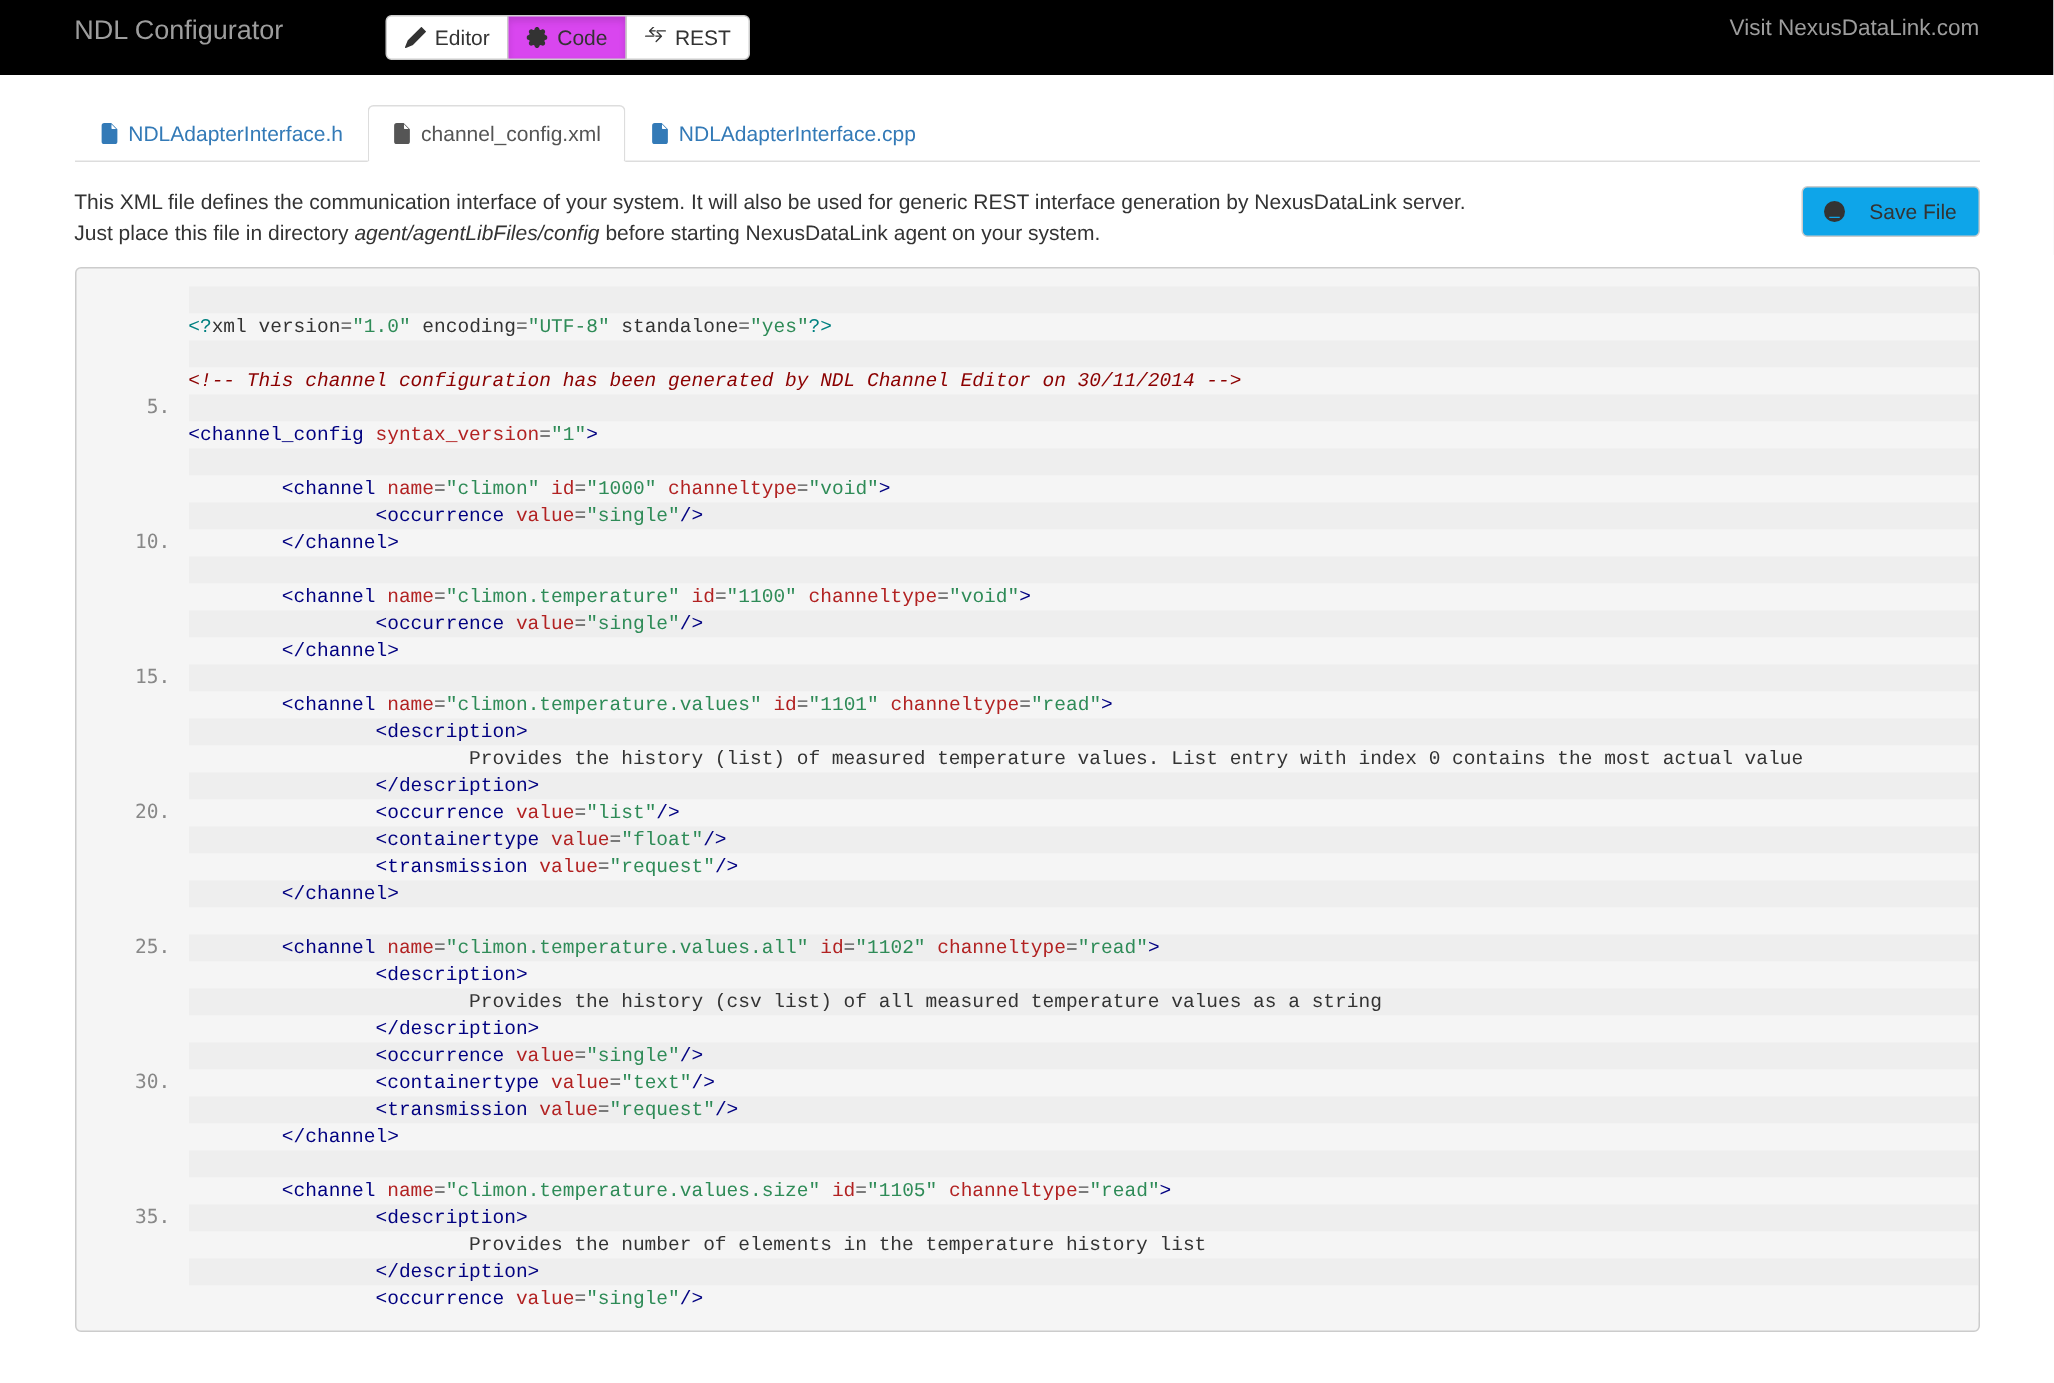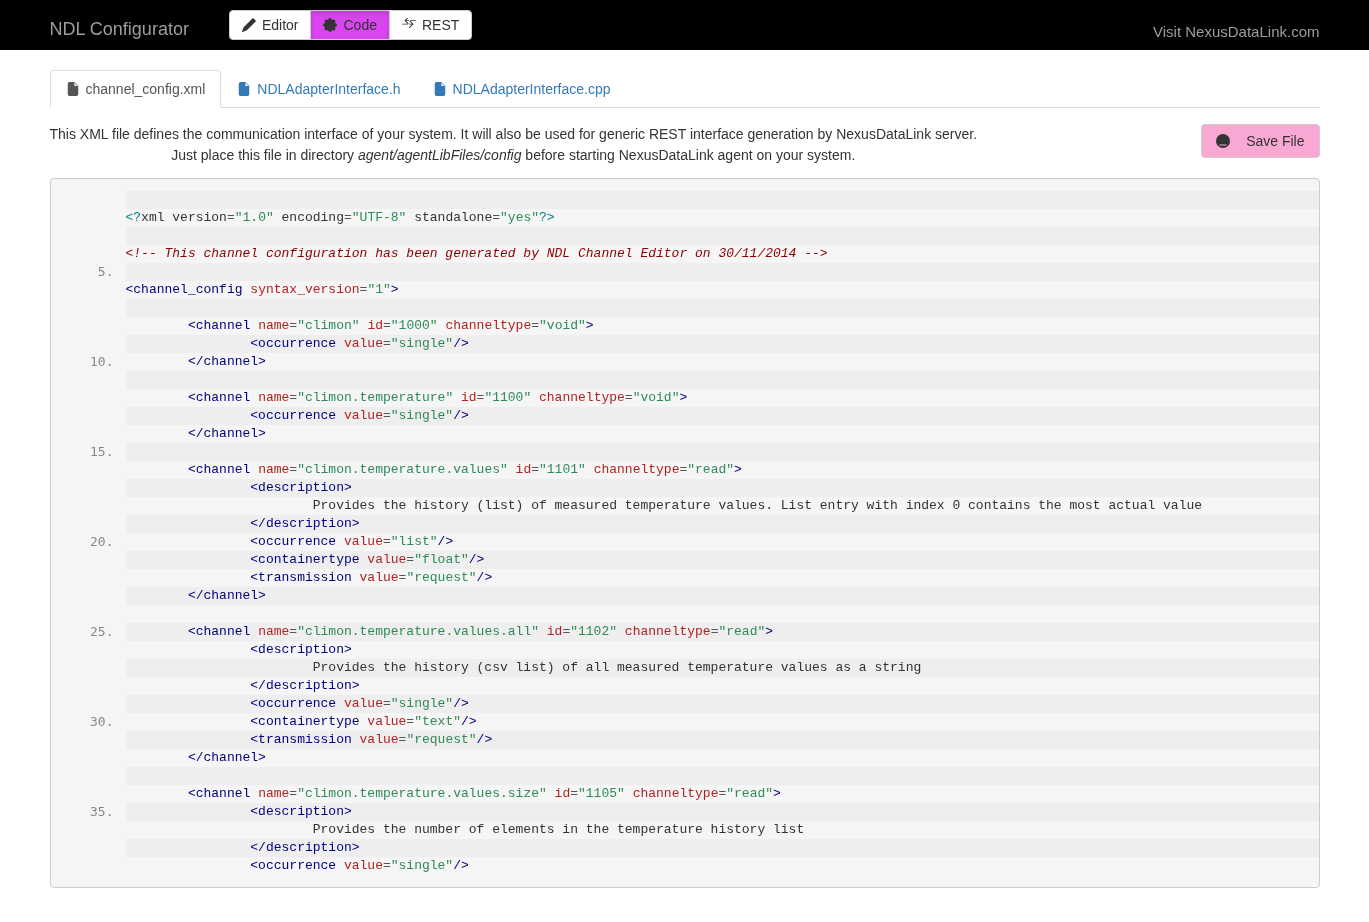--- a/index.html
+++ b/index.html
@@ -1,36 +1,36 @@
 <!DOCTYPE html>
 <html><head>
 <meta charset="utf-8">
 <style>
   * { box-sizing: border-box; margin: 0; padding: 0; }
   body { font-family: "Helvetica Neue", Helvetica, Arial, sans-serif; font-size: 14px; color: #333; background: #fff; }
   .navbar { background: #000; height: 50px; display: flex; align-items: center; padding: 0 16px; }
-  .navbar-inner { width: 100%; max-width: 1300px; margin: 0 auto; display: flex; align-items: flex-end; padding: 0 15px; }
+  .navbar-inner { width: 100%; max-width: 1300px; margin: 0 auto; display: flex; align-items: flex-start; padding: 0 15px; gap: 28px; }
   .brand { color: #9d9d9d; font-size: 18px; margin-right: 40px; }
   .btn-group { display: flex; }
   .btn { background: #fff; border: 1px solid #ccc; padding: 6px 12px; font-size: 14px; cursor: pointer; display: flex; align-items: center; gap: 6px; color: #333; }
   .btn-group .btn:first-child { border-radius: 4px 0 0 4px; }
   .btn-group .btn:last-child { border-radius: 0 4px 4px 0; }
   .btn-group .btn:not(:first-child) { margin-left: -1px; }
   .btn.active { background: #d946ef; box-shadow: inset 0 3px 5px rgba(0,0,0,.125); }
   .nav-right { margin-left: auto; color: #9d9d9d; font-size: 15px; }
   .icon { width: 14px; height: 14px; display: inline-block; }
   .container { max-width: 1300px; margin: 0 auto; padding: 20px 15px 0; }
   .tabs { display: flex; border-bottom: 1px solid #ddd; list-style: none; }
   .tab { padding: 10px 15px; border: 1px solid transparent; border-radius: 4px 4px 0 0; margin-bottom: -1px; color: #337ab7; cursor: pointer; display: flex; align-items: center; gap: 6px; }
   .tab.active { border-color: #ddd #ddd #fff; color: #555; background: #fff; }
   .tab .file-icon { color: inherit; }
   .info-row { display: flex; justify-content: space-between; align-items: flex-start; padding: 16px 0 12px; }
-  .info-text { font-size: 14px; line-height: 1.5; color: #333; text-align: center; }
+  .info-text { font-size: 14px; line-height: 1.5; color: #333; }
   .info-text .path { font-style: italic; }
-  .save-btn { background: #f9a8d4; border: 1px solid #ccc; border-radius: 4px; padding: 8px 14px; font-size: 14px; cursor: pointer; display: flex; align-items: center; gap: 16px; color: #333; white-space: nowrap; justify-content: flex-end; }
+  .save-btn { background: #0ea5e9; border: 1px solid #ccc; border-radius: 4px; padding: 8px 14px; font-size: 14px; cursor: pointer; display: flex; align-items: center; gap: 16px; color: #333; white-space: nowrap; justify-content: flex-end; }
   .codebox { border: 1px solid #ccc; border-radius: 4px; background: #f5f5f5; padding: 12px 0; overflow: auto; }
   .code-inner { padding-left: 75px; position: relative; }
   .line { font-family: Menlo, Consolas, "Courier New", monospace; font-size: 13px; line-height: 18px; height: 18px; white-space: pre; position: relative; }
   .line:nth-child(odd) { background: #eeeeee; }
   .line:nth-child(even) { background: #f5f5f5; }
   .gutter { position: absolute; left: -62px; width: 50px; text-align: right; color: #888; font-family: Menlo, Consolas, monospace; font-size: 13px; user-select: none; }
   .pi { color: #008080; }
   .str { color: #2e8b57; }
   .attr { color: #b22222; }
   .tag { color: #000080; }
@@ -64,31 +64,31 @@
         <span>REST</span>
       </button>
     </div>
     <div class="nav-right">Visit NexusDataLink.com</div>
   </div>
 </div>
 
 <div class="container">
 
   <ul class="tabs">
+    <li class="tab">
+      <svg class="icon file-icon" viewBox="0 0 16 16" fill="currentColor">
+          <path d="M9.293 0H4a2 2 0 0 0-2 2v12a2 2 0 0 0 2 2h8a2 2 0 0 0 2-2V4.707L9.293 0zM9.5 3.5V1l3.5 3.5H10a.5.5 0 0 1-.5-.5z"></path>
+        </svg>
+      <span>NDLAdapterInterface.h</span>
+    </li>
     <li class="tab active">
       <svg class="icon file-icon" viewBox="0 0 16 16" fill="currentColor">
           <path d="M9.293 0H4a2 2 0 0 0-2 2v12a2 2 0 0 0 2 2h8a2 2 0 0 0 2-2V4.707L9.293 0zM9.5 3.5V1l3.5 3.5H10a.5.5 0 0 1-.5-.5z"></path>
         </svg>
       <span>channel_config.xml</span>
-    </li>
-    <li class="tab">
-      <svg class="icon file-icon" viewBox="0 0 16 16" fill="currentColor">
-          <path d="M9.293 0H4a2 2 0 0 0-2 2v12a2 2 0 0 0 2 2h8a2 2 0 0 0 2-2V4.707L9.293 0zM9.5 3.5V1l3.5 3.5H10a.5.5 0 0 1-.5-.5z"></path>
-        </svg>
-      <span>NDLAdapterInterface.h</span>
     </li>
     <li class="tab">
       <svg class="icon file-icon" viewBox="0 0 16 16" fill="currentColor">
           <path d="M9.293 0H4a2 2 0 0 0-2 2v12a2 2 0 0 0 2 2h8a2 2 0 0 0 2-2V4.707L9.293 0zM9.5 3.5V1l3.5 3.5H10a.5.5 0 0 1-.5-.5z"></path>
         </svg>
       <span>NDLAdapterInterface.cpp</span>
     </li>
   </ul>
 
   <div class="info-row">

